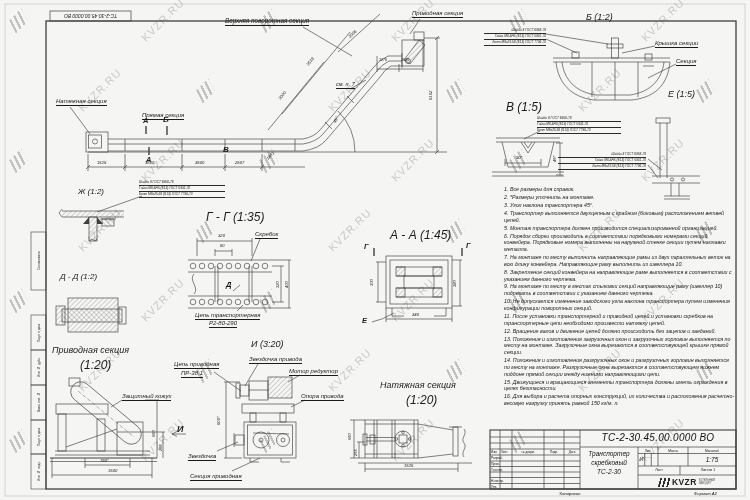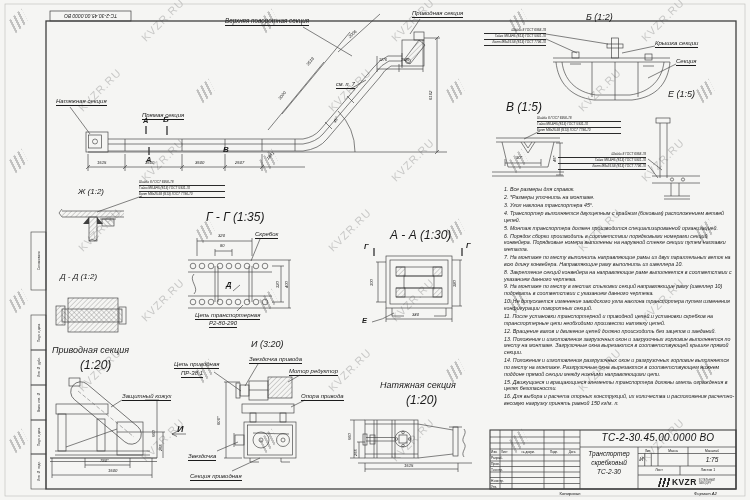--- a/index.html
+++ b/index.html
@@ -511,21 +511,21 @@
   <span class="ov t85" style="left:206px;top:211px;">Г - Г (1:35)</span>
   <span class="ov dim" style="left:218px;top:234px;">320</span>
   <span class="ov dim" style="left:220px;top:244px;font-size:4px;">80</span>
   <span class="ov dim rot" style="left:276px;top:288px;transform:rotate(-90deg);font-size:4px;">320</span>
   <span class="ov dim rot" style="left:285px;top:288px;transform:rotate(-90deg);font-size:4px;">400</span>
   <span class="ov lbl ul" style="left:255px;top:231px;">Скребок</span>
   <span class="ov mark" style="left:226px;top:281px;">Д</span>
   <span class="ov lbl ul" style="left:195px;top:312px;">Цепь транспортерная</span>
   <span class="ov lbl ul" style="left:209px;top:320px;">Р2-80-290</span>
 
-  <span class="ov t85" style="left:390px;top:229px;">А - А (1:30)</span>
+  <span class="ov t85" style="left:390px;top:229px;">А - А (1:45)</span>
   <span class="ov mark" style="left:364px;top:243px;">Г</span>
   <span class="ov mark" style="left:466px;top:242px;">Г</span>
   <span class="ov mark" style="left:362px;top:317px;">Е</span>
   <span class="ov dim rot" style="left:370px;top:286px;transform:rotate(-90deg);font-size:4px;">300</span>
   <span class="ov dim rot" style="left:453px;top:287px;transform:rotate(-90deg);font-size:4px;">380</span>
   <span class="ov dim" style="left:412px;top:313px;">340</span>
 
   <span class="ov t9" style="left:52px;top:346px;">Приводная секция</span>
   <span class="ov t85" style="left:80px;top:359px;">(1:20)</span>
   <span class="ov lbl ul" style="left:122px;top:393px;">Защитный кожух</span>

